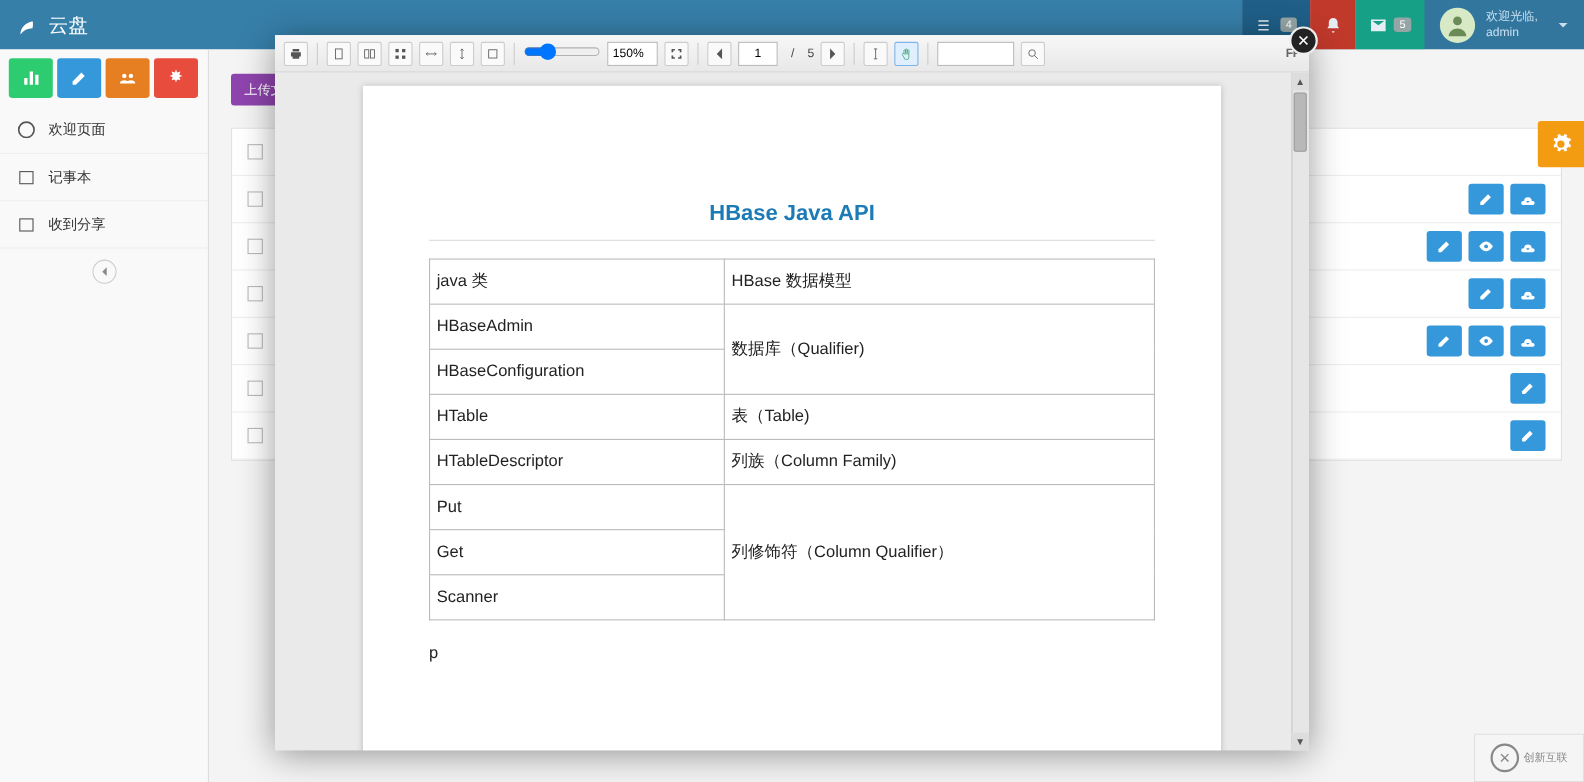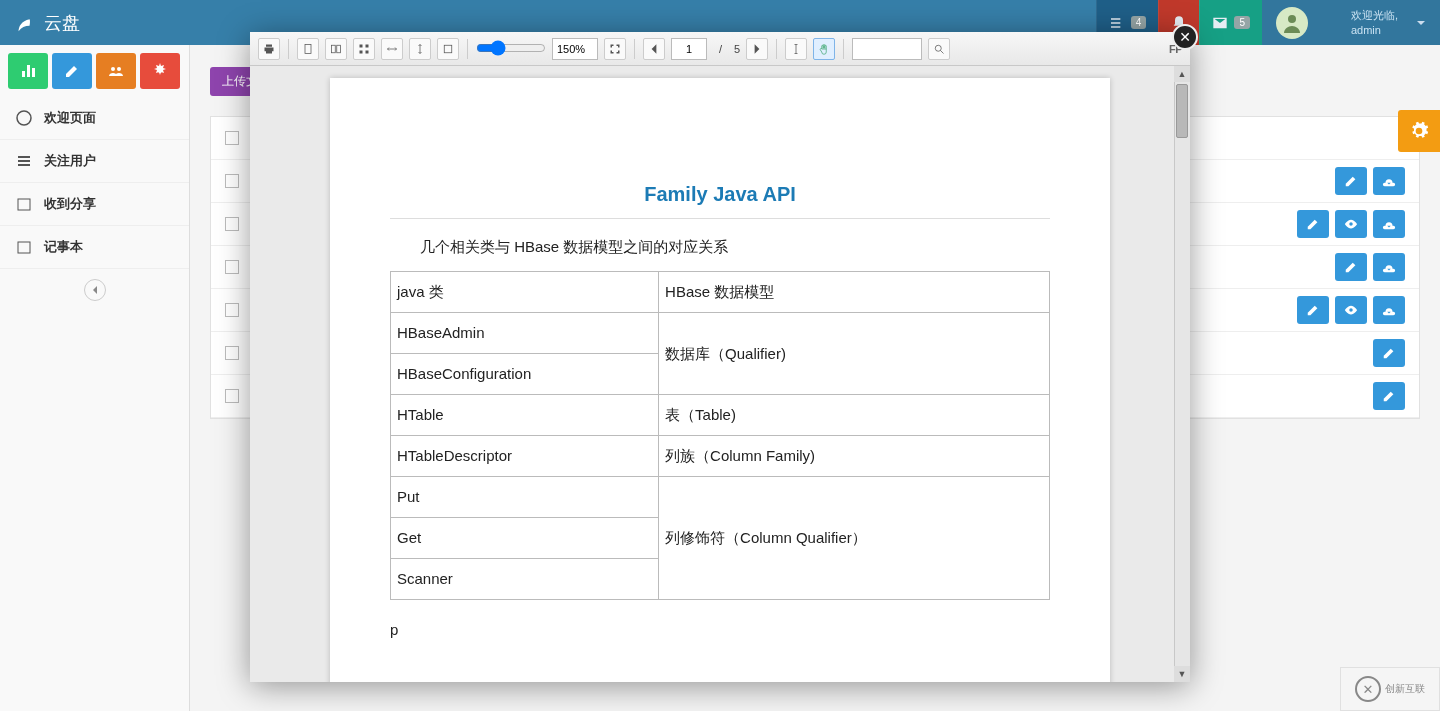--- a/index.html
+++ b/index.html
@@ -11,30 +11,30 @@
 .brand svg { width: 22px; height: 22px; fill: #fff; }
 .topbtn { height: 45px; min-width: 30px; padding: 0 12px; display: flex; align-items: center; justify-content: center; gap: 6px; background: rgba(0,0,0,0.05); border-left: 1px solid rgba(255,255,255,0.08); }
 .topbtn.tasks { background: #1f5f88; margin-left: auto; }
 .topbtn.notif { background: #c0392b; }
 .topbtn.mail { background: #16a085; }
 .topbtn svg { width: 16px; height: 16px; fill: #e6edf3; }
 .badge { background: #95a5a6; color: #fff; border-radius: 3px; font-size: 10px; padding: 1px 5px; }
 .userarea { display: flex; align-items: center; gap: 10px; padding: 0 14px; background: rgba(0,0,0,0.07); height: 45px; }
 .avatar { width: 32px; height: 32px; border-radius: 50%; background: #d7e9c5; display: flex; align-items: center; justify-content: center; }
 .avatar svg { width: 24px; height: 24px; fill: #6b8b56; }
-.usertxt { font-size: 11px; line-height: 1.3; color: #c9e2f2; margin-left: 33px; }
+.usertxt { font-size: 11px; line-height: 1.3; color: #c9e2f2; }
 .caret { margin-left: 8px; }
 
 
 .sidebar { position: absolute; left: 0; top: 45px; bottom: 0; width: 190px; background: #f9f9f9; border-right: 1px solid #ddd; }
 .tabbar { display: flex; gap: 4px; padding: 8px; }
 .tabbar .tab { width: 40px; height: 36px; display: flex; align-items: center; justify-content: center; border-radius: 3px; }
 .tab.green { background: #2ecc71; } .tab.blue { background: #3498db; } .tab.orange { background: #e67e22; } .tab.red { background: #e74c3c; }
 .tabbar svg { width: 16px; height: 16px; fill: #fff; }
-.menu { list-style: none; font-weight: bold; }
+.menu { list-style: none; }
 .menu li { display: flex; align-items: center; gap: 12px; padding: 12px 16px; font-size: 13px; color: #333; border-bottom: 1px solid #eee; }
 .menu svg { width: 16px; height: 16px; fill: #555; }
 .collapse { margin: 10px auto; width: 22px; height: 22px; border: 1px solid #ccc; border-radius: 50%; display: flex; align-items: center; justify-content: center; }
 .collapse svg { width: 10px; height: 10px; fill: #888; }
 
 
 .main { position: absolute; left: 190px; right: 0; top: 45px; bottom: 0; background: #f4f4f4; padding: 10px 20px; }
 .uploadbtn { background: #8e44ad; color: #fff; padding: 6px 12px; border-radius: 3px; font-size: 12px; display: inline-block; margin-top: 12px; }
 .datatable { margin-top: 20px; background: #fff; border: 1px solid #e1e1e1; }
 .datatable .row { height: 43px; border-bottom: 1px solid #eee; display: flex; align-items: center; padding: 0 14px; }
@@ -157,37 +157,31 @@
   <ul class="menu">
     <li>
         <svg viewBox="0 0 16 16">
           <circle cx="8" cy="8" r="7" fill="none" stroke="#555" stroke-width="1.5"></circle>
           <path d="M8 8l3-3"></path>
         </svg>
         <span>欢迎页面</span>
       </li>
     <li>
         <svg viewBox="0 0 16 16">
-          <path d="M2 3h12v2H2zm0 4h12v2H2zm0 4h12v2H2z"></path>
-        </svg>
-        <span>关注用户</span>
+          <rect x="2" y="3" width="12" height="11" fill="none" stroke="#555"></rect>
+          <path d="M2 6h12"></path>
+        </svg>
+        <span>记事本</span>
       </li>
     <li>
         <svg viewBox="0 0 16 16">
           <rect x="2" y="3" width="12" height="11" fill="none" stroke="#555"></rect>
           <path d="M2 6h12"></path>
         </svg>
         <span>收到分享</span>
-      </li>
-    <li>
-        <svg viewBox="0 0 16 16">
-          <rect x="2" y="3" width="12" height="11" fill="none" stroke="#555"></rect>
-          <path d="M2 6h12"></path>
-        </svg>
-        <span>记事本</span>
       </li>
   </ul>
   <div class="collapse">
       <svg viewBox="0 0 10 10">
         <path d="M7 1L3 5l4 4"></path>
       </svg>
     </div>
 </div>
 
 <div class="main">
@@ -384,23 +378,22 @@
           <svg viewBox="0 0 16 16">
             <circle cx="7" cy="7" r="4" fill="none" stroke="#555"></circle>
             <path d="M10 10l4 4" stroke="#555"></path>
           </svg>
         </div>
       <span class="fplogo">FP</span>
     </div>
 
     <div class="viewer-body">
       <div class="page">
-        <div class="doc-title">Family Java API</div>
+        <div class="doc-title">HBase Java API</div>
         <hr class="hr-thin">
-        <p class="intro">几个相关类与 HBase 数据模型之间的对应关系</p>
         <table class="maptable">
           <tbody>
               <tr>
                 <td>java 类</td>
                 <td>HBase 数据模型</td>
               </tr>
           <tr>
                 <td>HBaseAdmin</td>
                 <td rowspan="2">数据库（Qualifier)</td>
               </tr>

